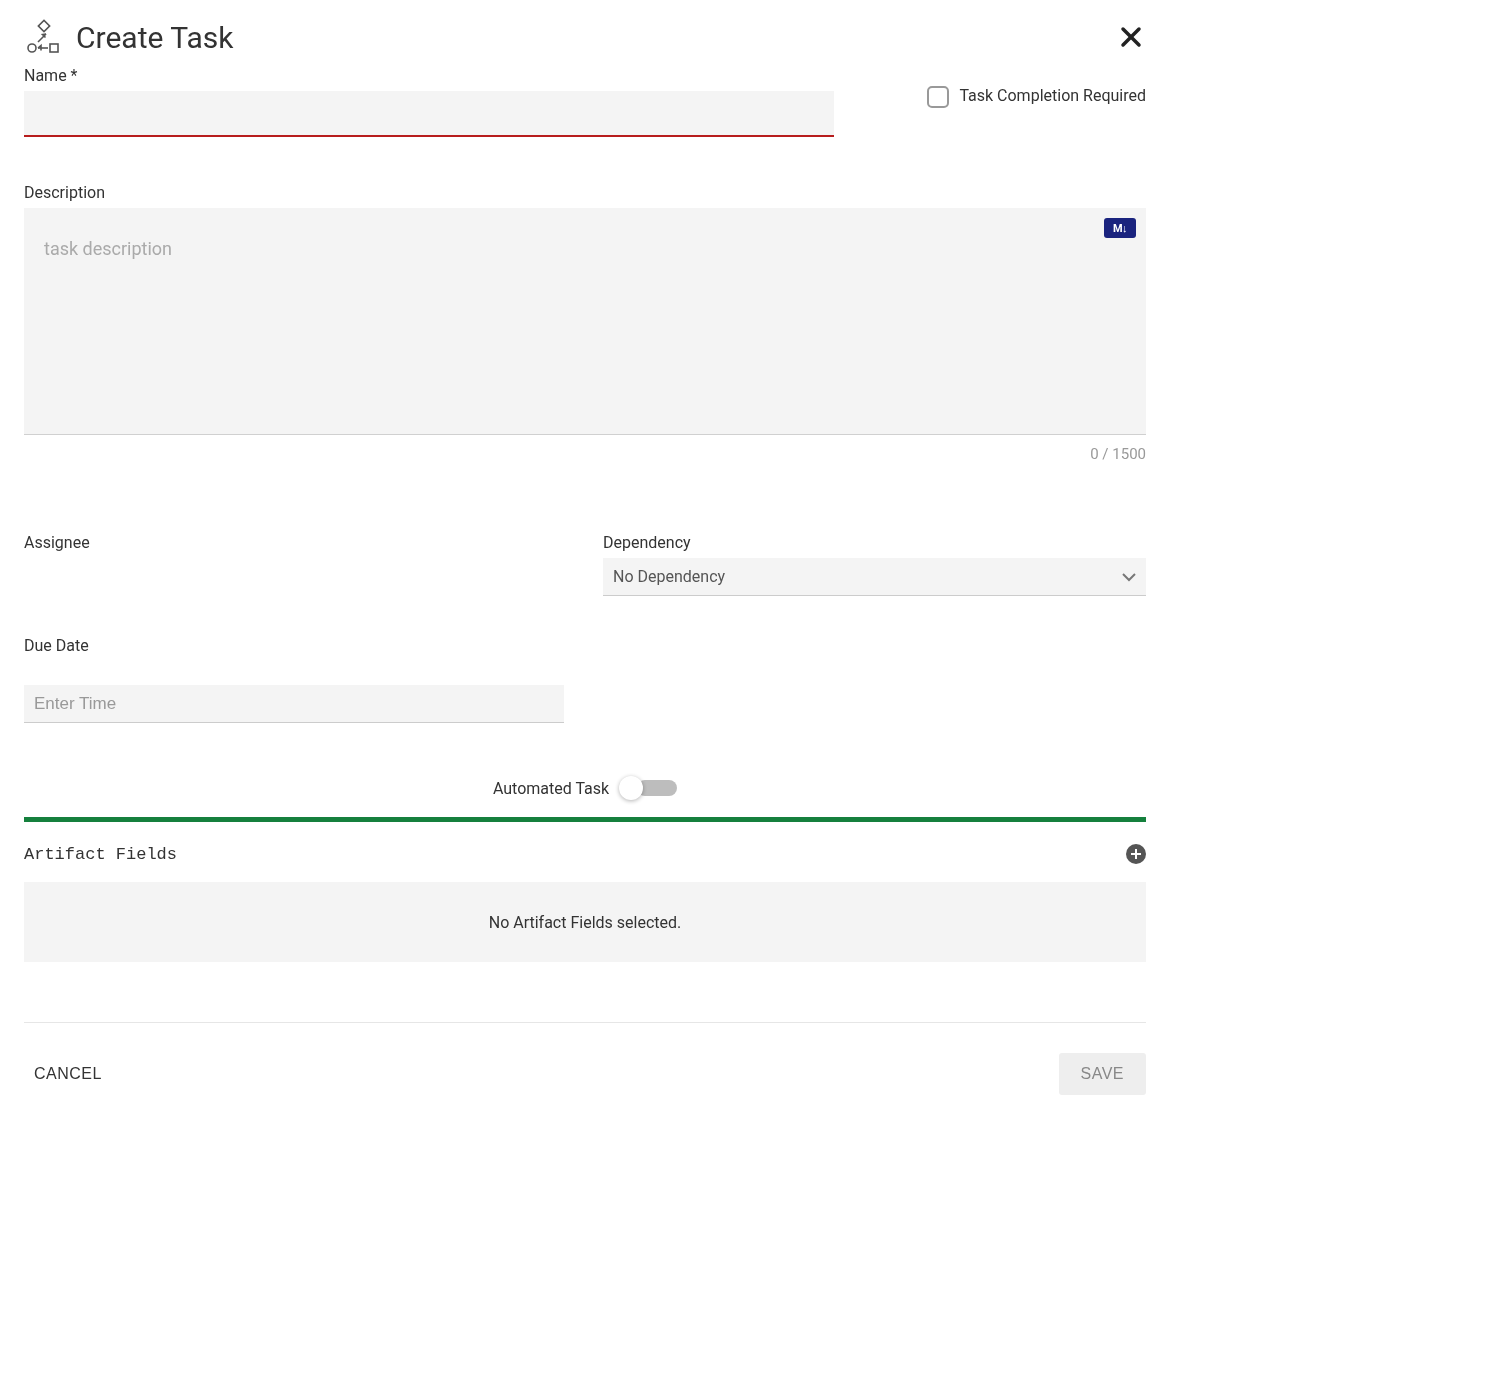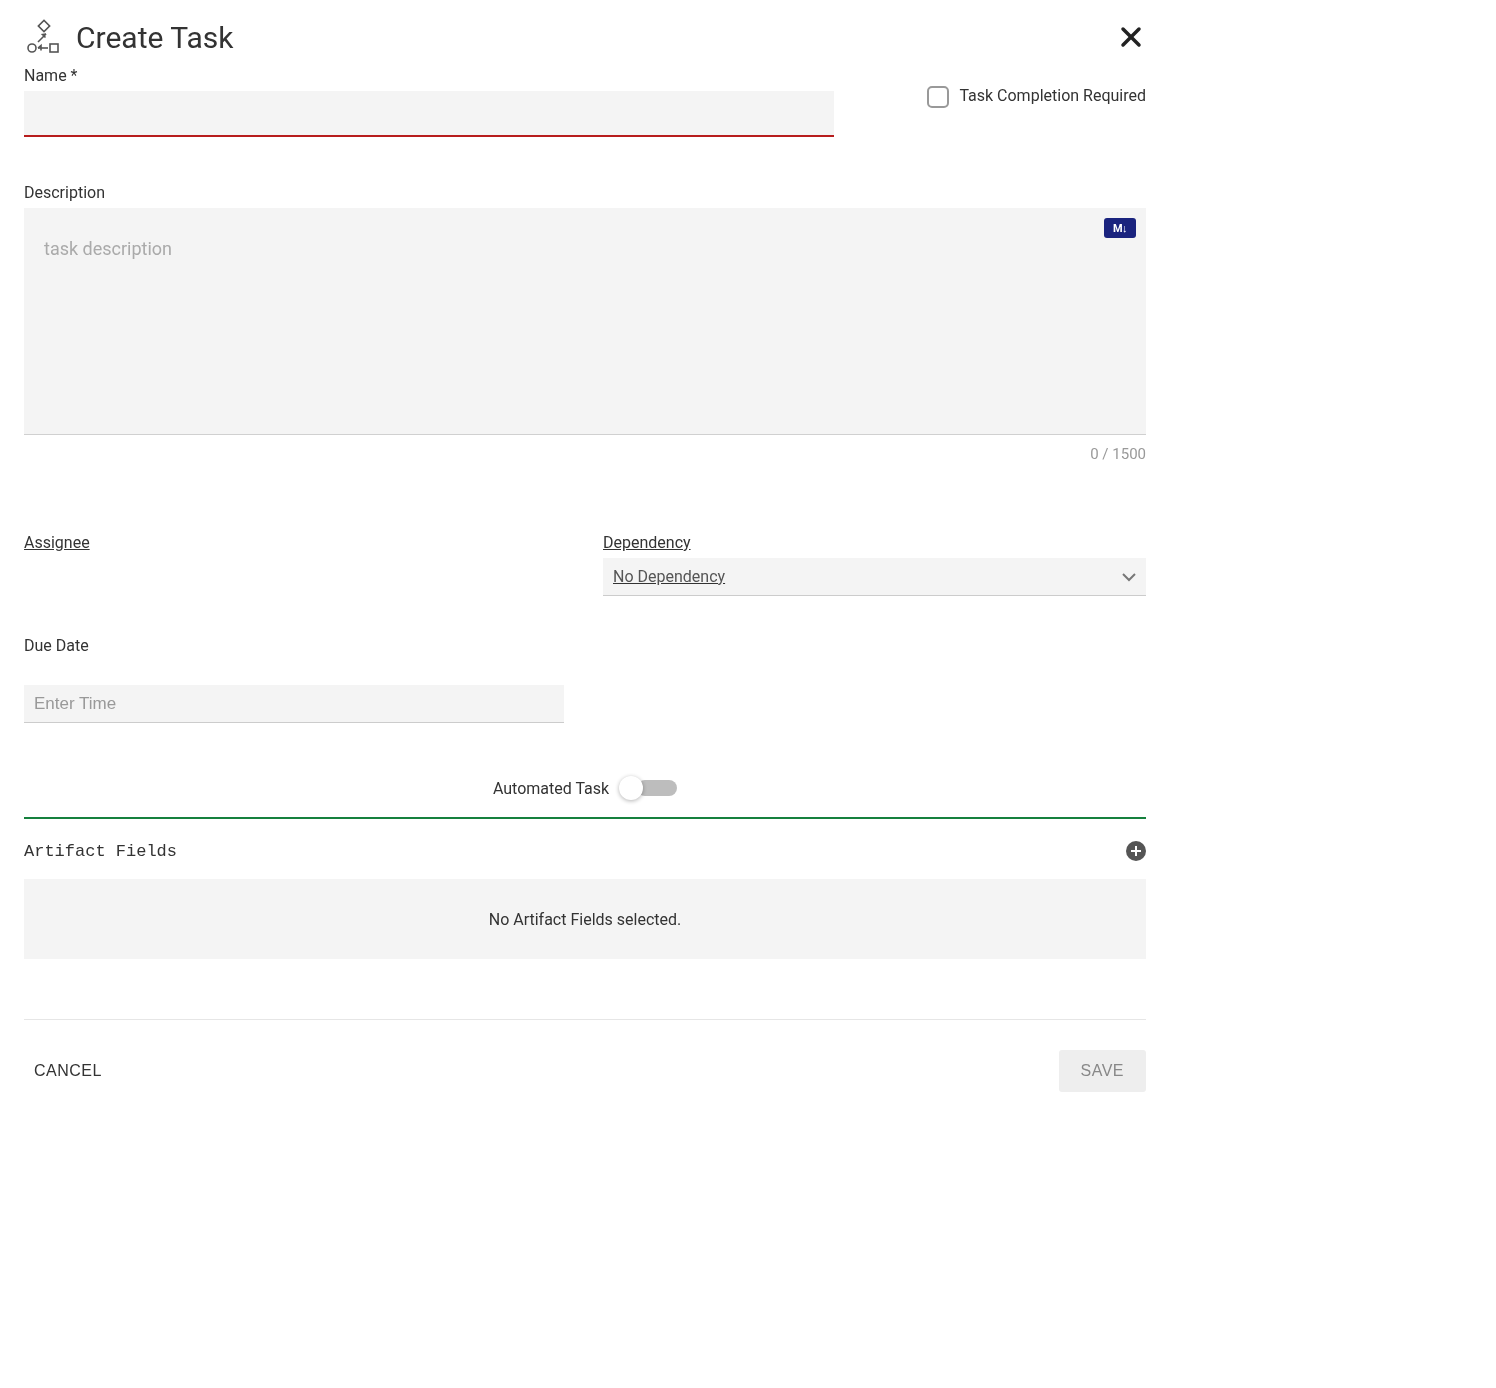--- a/index.html
+++ b/index.html
@@ -119,21 +119,20 @@
     text-align: right;
     font-size: 15px;
     color: #999;
     margin-top: 10px;
   }
 
   .row-two {
     display: flex;
     gap: 36px;
     margin-top: 70px;
-    text-decoration: underline;
   }
   .col-half { flex: 1; }
   .select-box {
     position: relative;
     width: 100%;
     height: 38px;
     background: #f4f4f4;
     border-bottom: 1px solid #ccc;
     display: flex;
     align-items: center;
@@ -166,21 +165,21 @@
   }
   .due-input::placeholder { color: #999; }
 
   .auto-row {
     margin-top: 54px;
     display: flex;
     justify-content: center;
     align-items: center;
     gap: 10px;
     padding-bottom: 18px;
-    border-bottom: 2px solid #15803d;
+    border-bottom: 5px solid #15803d;
   }
   .auto-row span { font-size: 16px; color: #333; }
   .toggle {
     position: relative;
     width: 58px; height: 22px;
   }
   .track {
     position: absolute;
     right: 0; top: 50%;
     transform: translateY(-50%);

